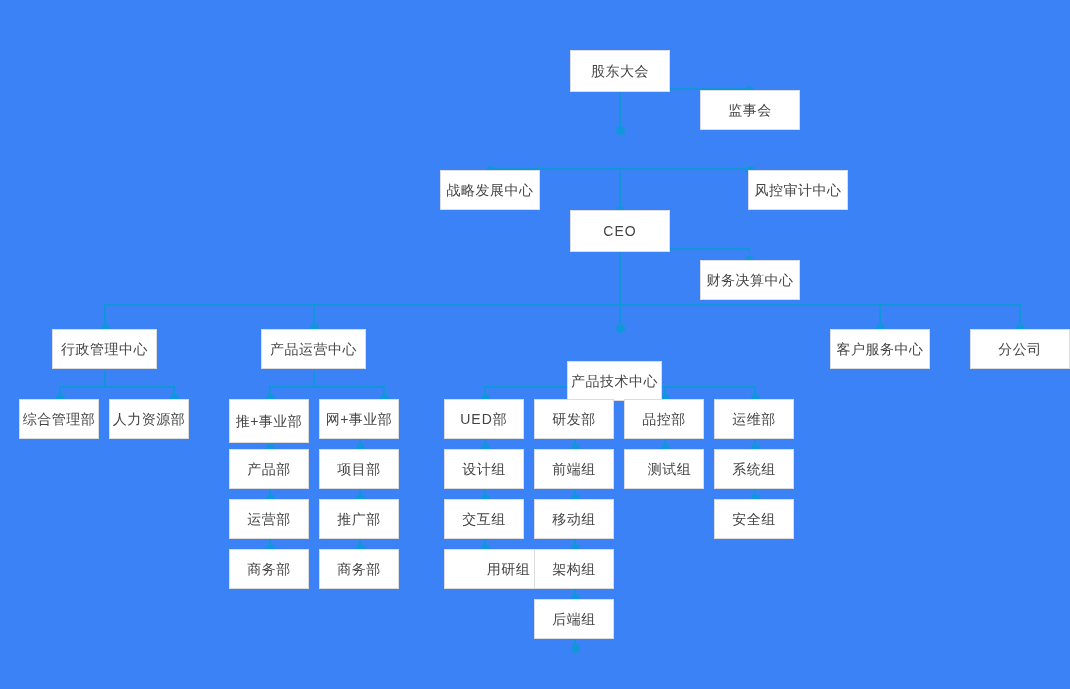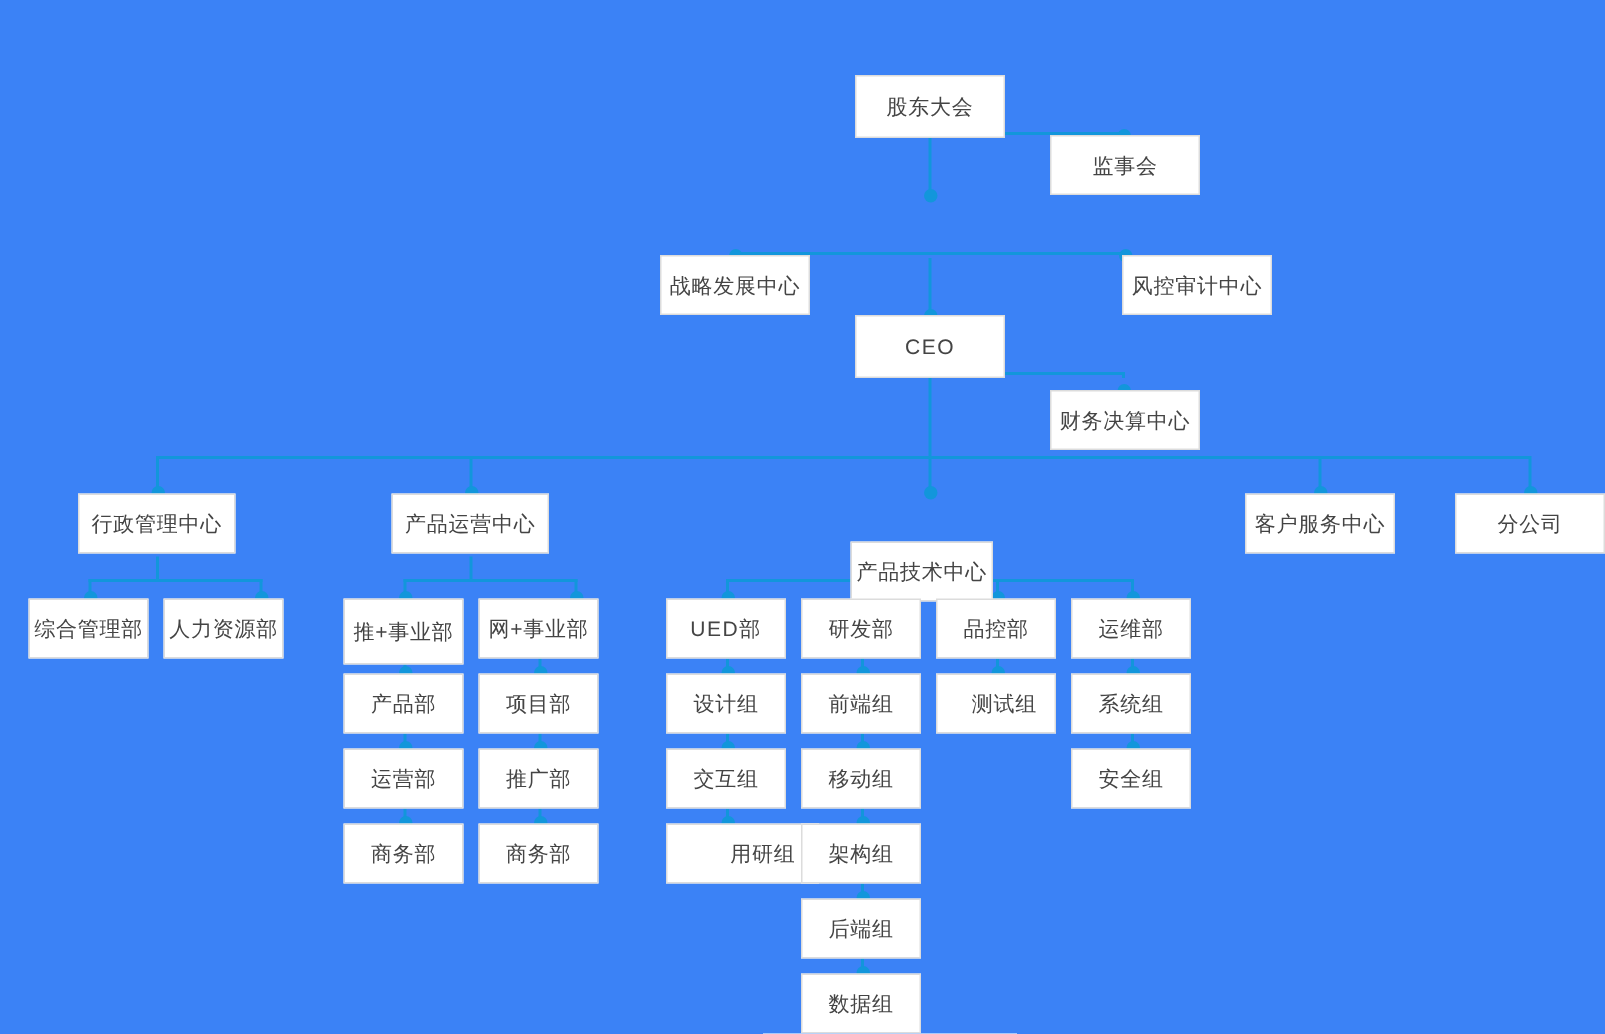--- a/index.html
+++ b/index.html
@@ -201,21 +201,20 @@
   <div class="node latin" style="left:444px;top:399px;width:80px;height:40px;">UED部</div>
   <div class="node" style="left:444px;top:449px;width:80px;height:40px;">设计组</div>
   <div class="node" style="left:444px;top:499px;width:80px;height:40px;">交互组</div>
   <div class="node" style="left:444px;top:549px;width:102px;height:40px;padding-left:27px;">用研组</div>
 
   <div class="node" style="left:534px;top:399px;width:80px;height:40px;">研发部</div>
   <div class="node" style="left:534px;top:449px;width:80px;height:40px;">前端组</div>
   <div class="node" style="left:534px;top:499px;width:80px;height:40px;">移动组</div>
   <div class="node" style="left:534px;top:549px;width:80px;height:40px;">架构组</div>
   <div class="node" style="left:534px;top:599px;width:80px;height:40px;">后端组</div>
-  <div class="node" style="left:534px;top:649px;width:80px;height:40px;">数据组</div>
 
   <div class="node" style="left:624px;top:399px;width:80px;height:40px;">品控部</div>
   <div class="node" style="left:624px;top:449px;width:80px;height:40px;padding-left:11px;">测试组</div>
 
   <div class="node" style="left:714px;top:399px;width:80px;height:40px;">运维部</div>
   <div class="node" style="left:714px;top:449px;width:80px;height:40px;">系统组</div>
   <div class="node" style="left:714px;top:499px;width:80px;height:40px;">安全组</div>
 
 </div>
 

